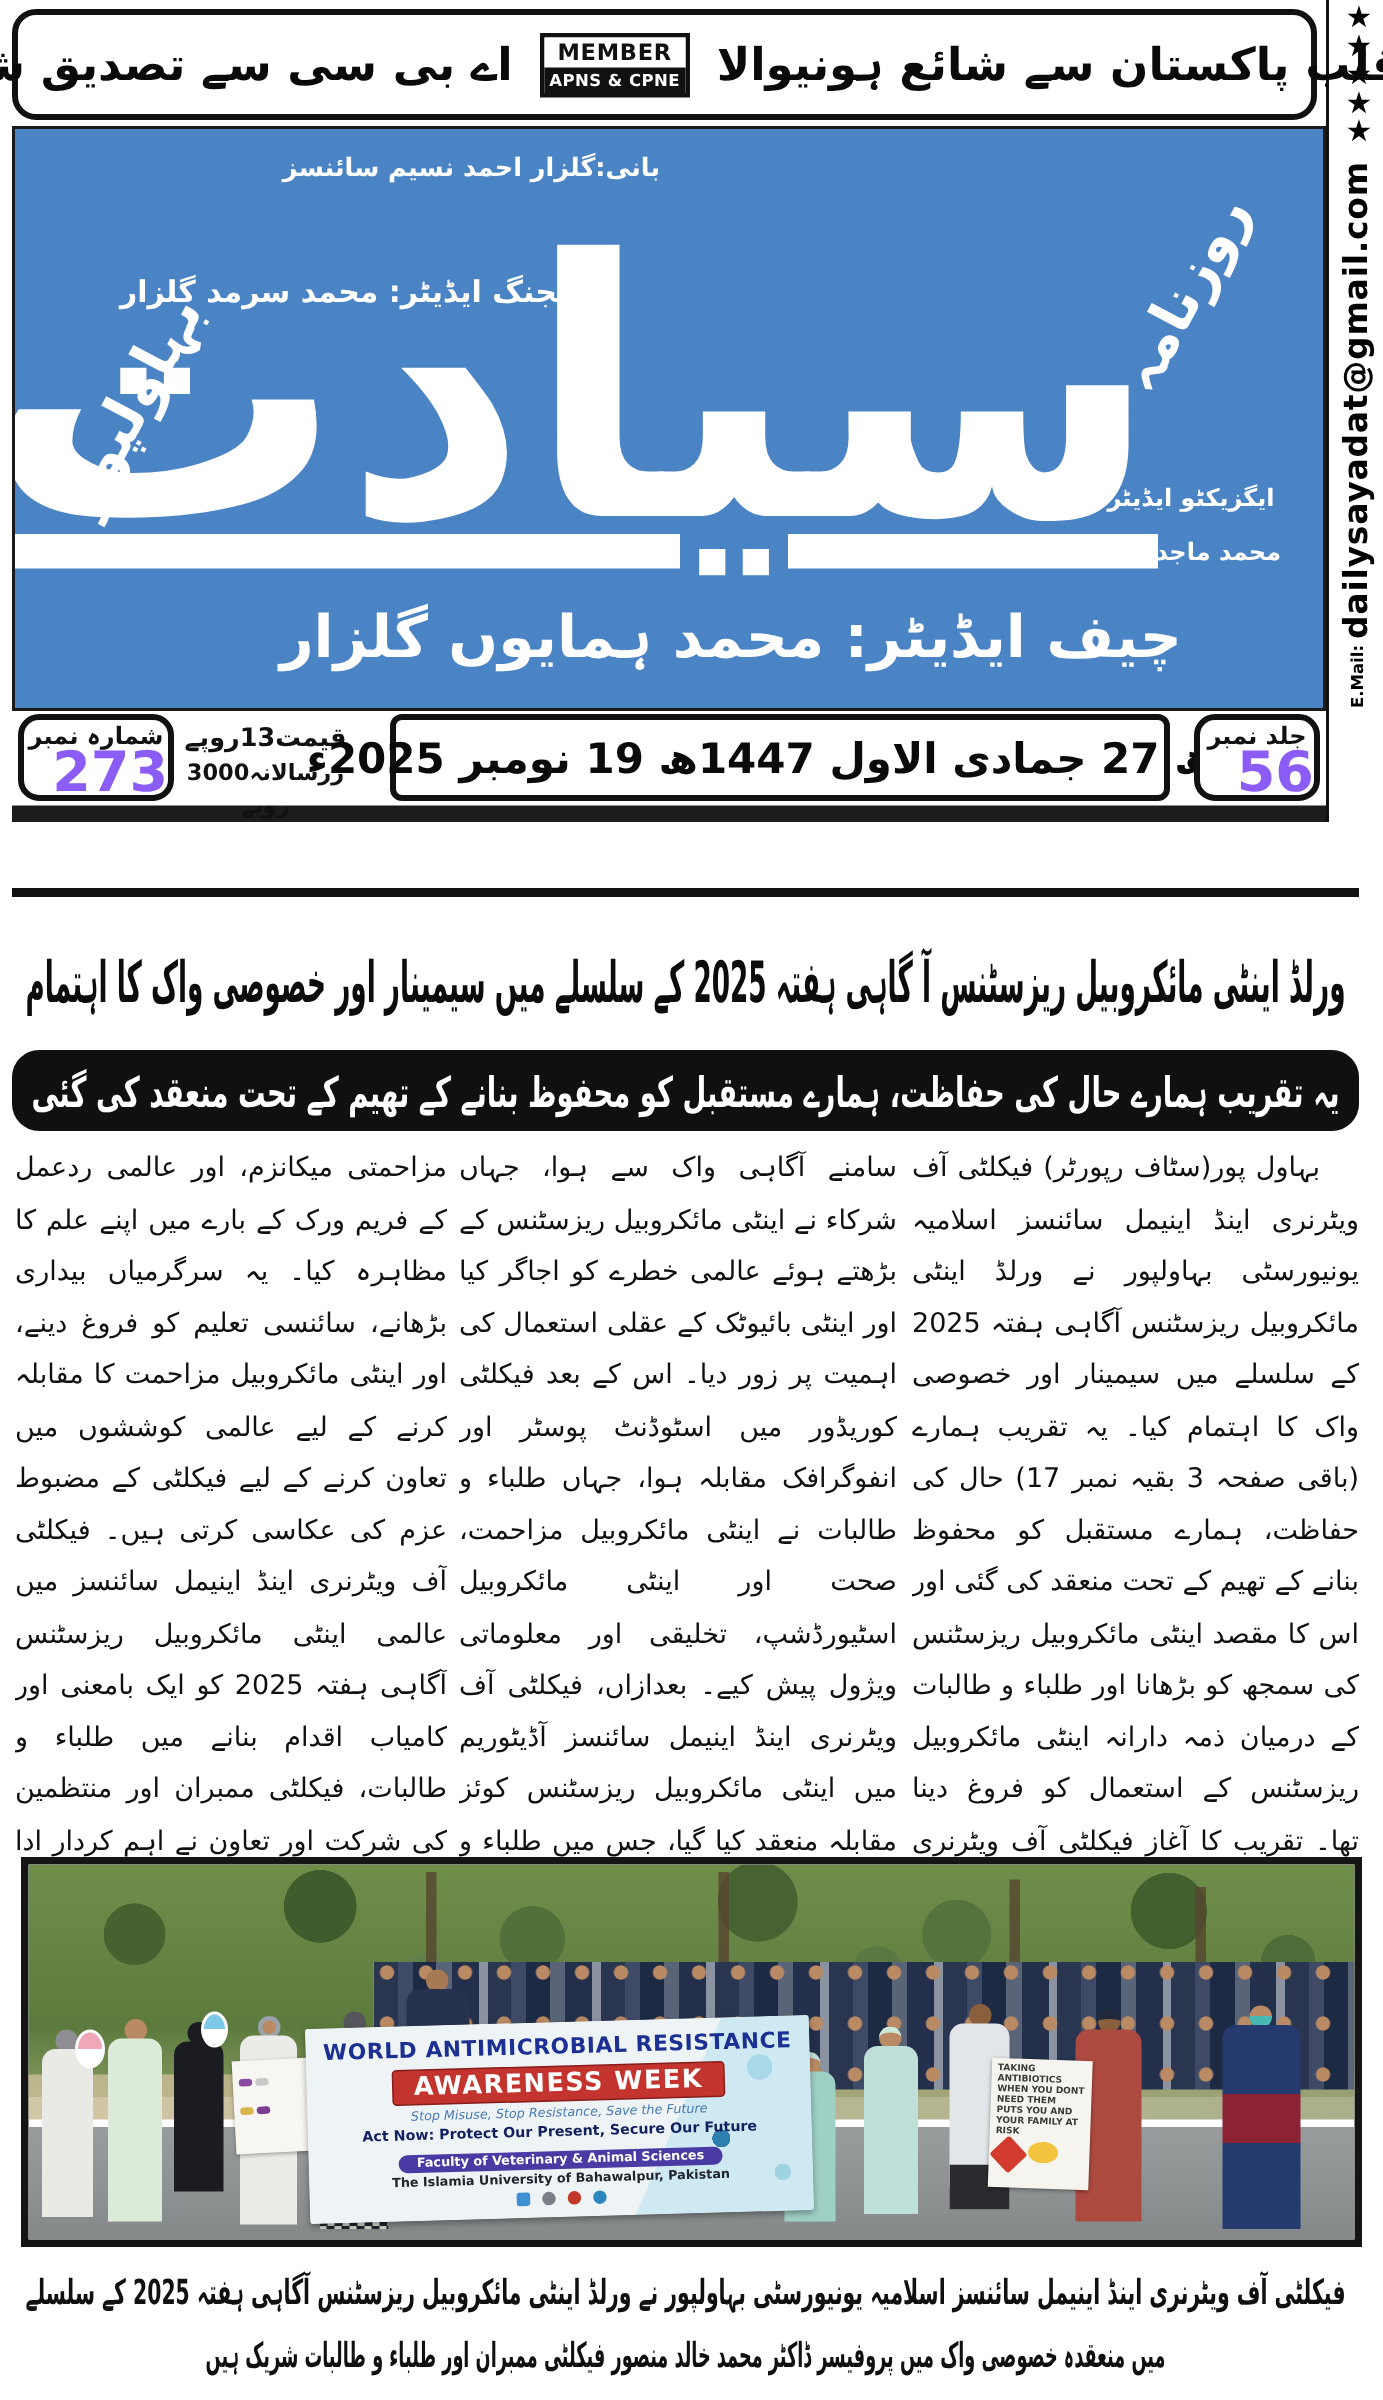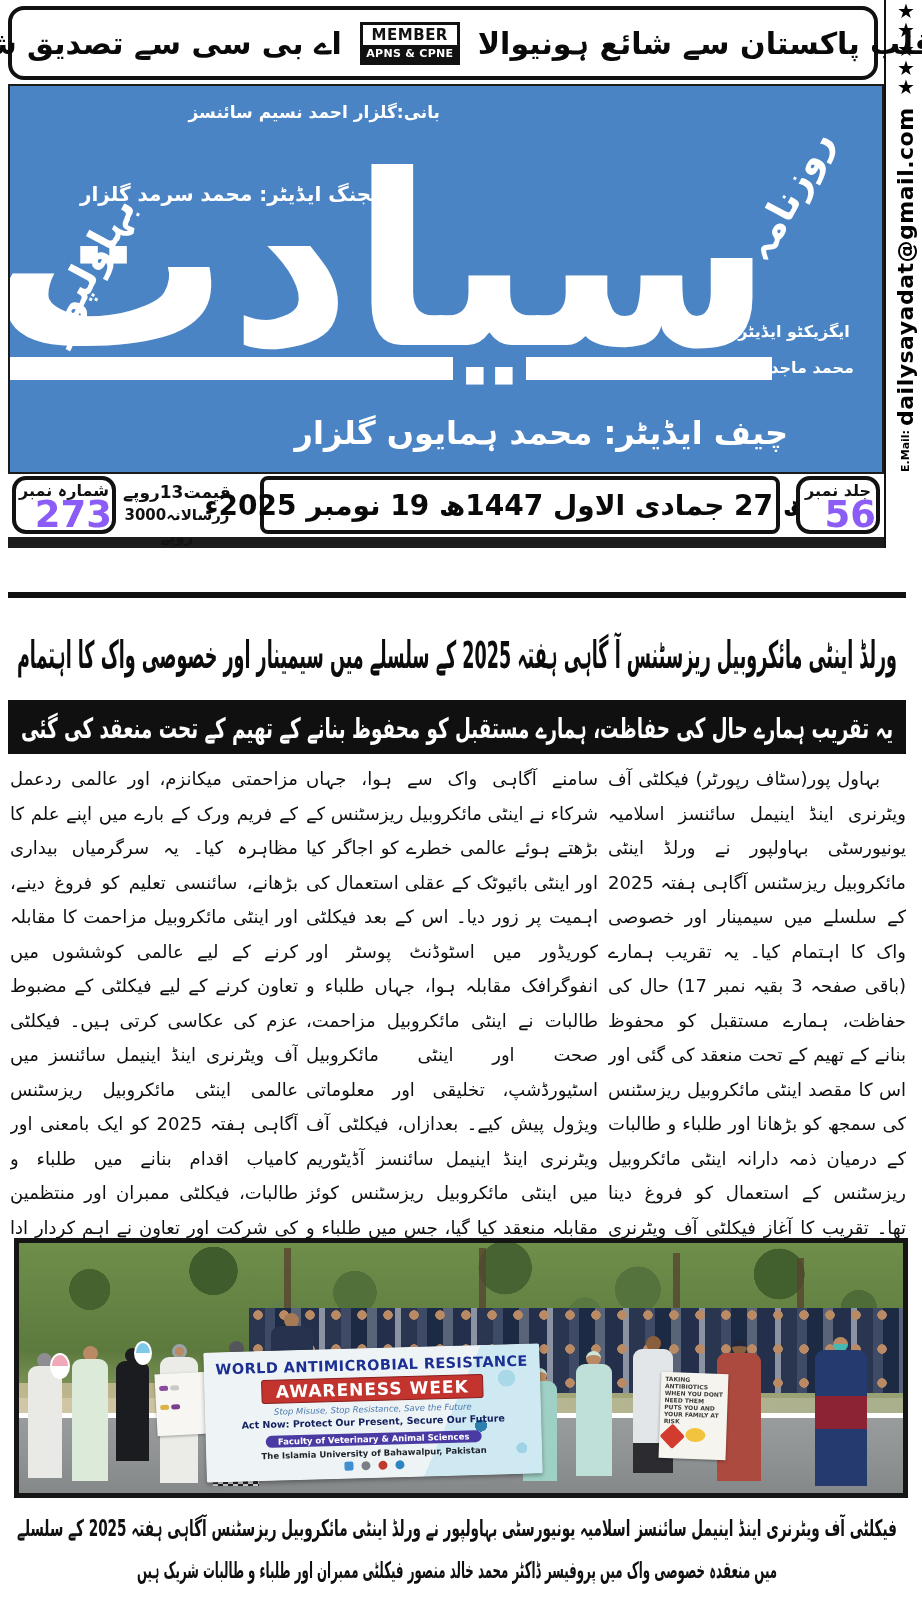--- a/index.html
+++ b/index.html
@@ -21,40 +21,40 @@
   .member-badge .m2{display:block;text-align:center;font-size:11px;font-weight:bold;color:#fff;background:#111;line-height:17px;letter-spacing:0.3px;}
 
   
   .masthead{position:absolute;left:8px;top:84px;width:876px;height:390px;background:#4a84c4;border:2px solid #1b1b1b;overflow:hidden;}
   .mh-title{position:absolute;left:80px;right:110px;top:46px;text-align:right;font-size:238px;line-height:1.1;color:#ffffff;font-weight:bold;direction:rtl;text-decoration:underline;}
   .mh-founder{position:absolute;left:250px;top:16px;width:180px;text-align:center;color:#fff;font-size:17px;font-weight:bold;direction:rtl;white-space:nowrap;}
   .mh-managing{position:absolute;left:150px;top:96px;width:240px;text-align:center;color:#fff;font-size:20px;font-weight:bold;direction:rtl;white-space:nowrap;}
   .mh-daily{position:absolute;right:18px;top:88px;width:150px;text-align:center;color:#fff;font-size:38px;font-weight:bold;transform:rotate(-62deg);transform-origin:center;direction:rtl;white-space:nowrap;}
   .mh-city{position:absolute;left:-28px;top:160px;width:210px;text-align:center;color:#fff;font-size:40px;font-weight:bold;transform:rotate(-62deg);transform-origin:center;direction:rtl;white-space:nowrap;}
   .mh-exec{position:absolute;right:28px;top:228px;width:120px;text-align:center;color:#fff;font-size:16px;font-weight:bold;line-height:36px;direction:rtl;white-space:nowrap;}
-  .mh-chief{position:absolute;left:408px;top:328px;width:370px;text-align:center;color:#fff;font-size:32px;font-weight:bold;direction:rtl;white-space:nowrap;}
+  .mh-chief{position:absolute;left:408px;top:316px;width:370px;text-align:center;color:#fff;font-size:39px;font-weight:bold;direction:rtl;white-space:nowrap;}
   .mh-phone{position:absolute;left:16px;top:320px;width:380px;color:#fff;font-size:40px;font-family:"DejaVu Serif",serif;letter-spacing:1px;}
 
   
   .date-strip{position:absolute;left:8px;top:474px;width:876px;height:74px;background:#fff;border-bottom:11px solid #1c1c1c;}
   .pillbox{position:absolute;top:2px;height:58px;border:4px solid #111;border-radius:14px;background:#fff;text-align:center;direction:rtl;padding-top:3px;}
   .pillbox .pl{display:block;font-size:16px;font-weight:bold;color:#111;line-height:16px;}
   .pillbox .pn{display:block;font-size:37px;font-weight:bold;color:#8b5cf6;line-height:32px;margin-left:44px;}
   .box-issue{left:4px;width:104px;}
   .box-volume{right:4px;width:84px;}
   .price{position:absolute;left:104px;top:6px;width:130px;text-align:center;direction:rtl;font-weight:bold;color:#111;}
   .price .p1{display:block;font-size:17px;line-height:24px;}
   .price .p2{display:block;font-size:15px;line-height:22px;}
   .date-box{position:absolute;left:252px;top:2px;width:520px;height:58px;border:4px solid #111;border-radius:8px;display:flex;align-items:center;justify-content:center;direction:rtl;}
   .date-box .dt{font-size:28px;font-weight:bold;color:#0a0a0a;white-space:nowrap;}
 
   
   .headline-rule{position:absolute;left:8px;top:592px;width:898px;height:6px;background:#111;}
   .headline-svg{position:absolute;left:8px;top:606px;}
-  .subhead-bar{position:absolute;left:8px;top:700px;width:898px;height:54px;background:#101010;}
+  .subhead-bar{position:absolute;left:8px;top:700px;width:898px;height:54px;background:#101010;border-radius:18px;}
   .subhead-bar svg{display:block;}
 
   
   .col{position:absolute;top:762px;height:478px;overflow:hidden;direction:rtl;text-align:justify;font-size:18px;line-height:34.5px;color:#101010;}
   .col-1{left:608px;width:298px;text-indent:26px;}
   .col-2{left:306px;width:292px;}
   .col-3{left:10px;width:288px;}
 
   
   .photo{position:absolute;left:14px;top:1238px;width:894px;height:260px;border:5px solid #151515;overflow:hidden;

